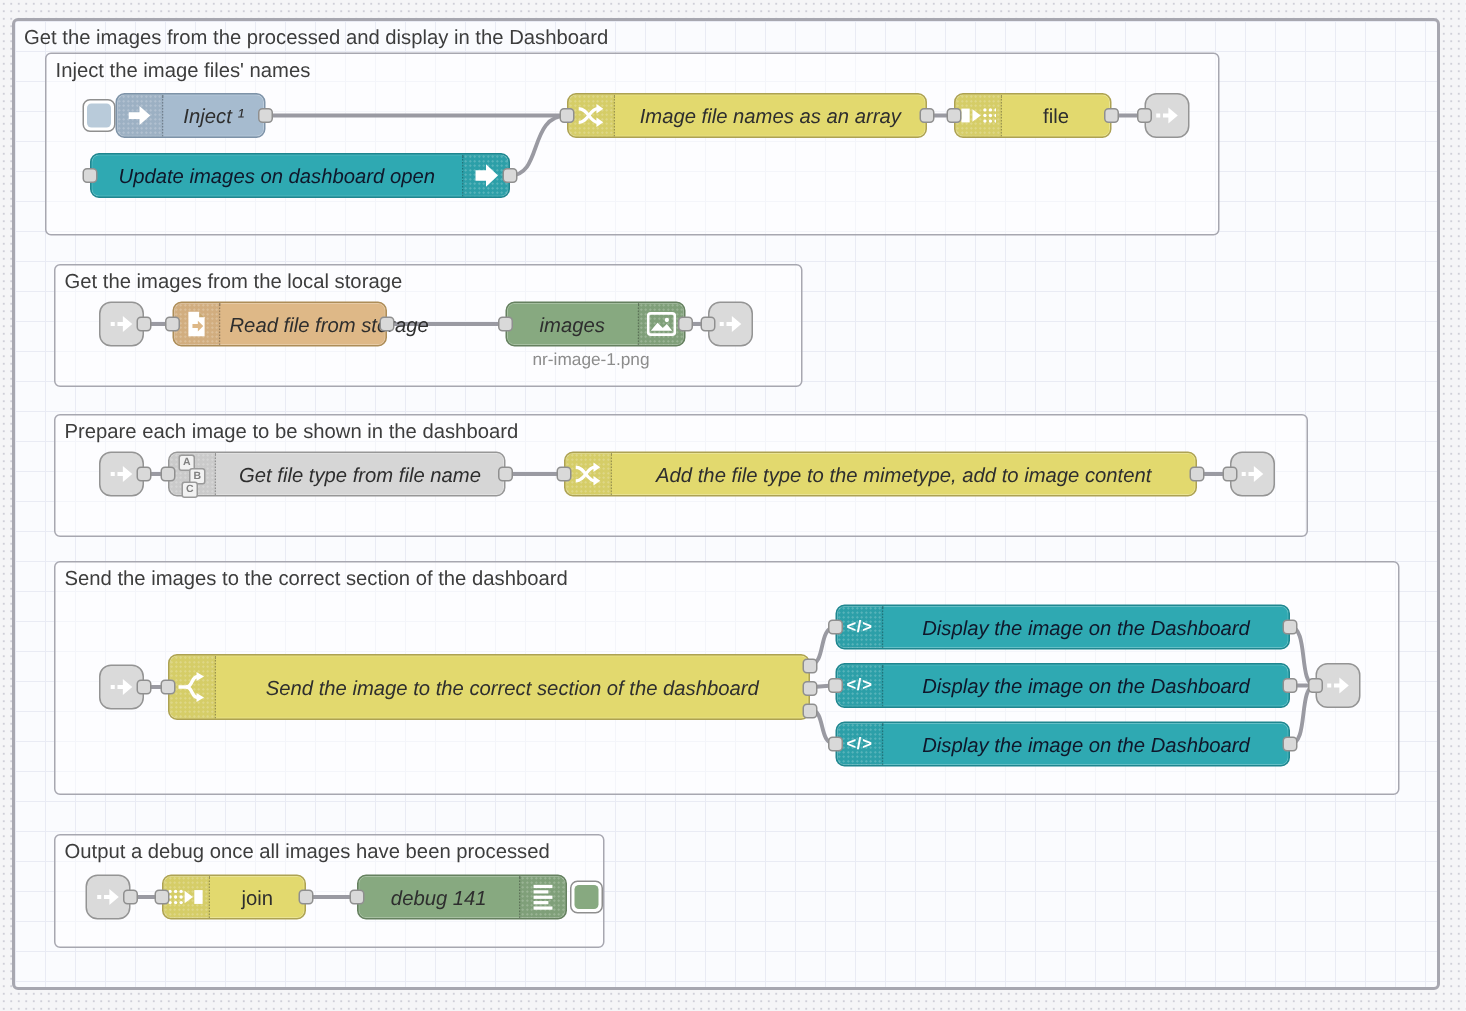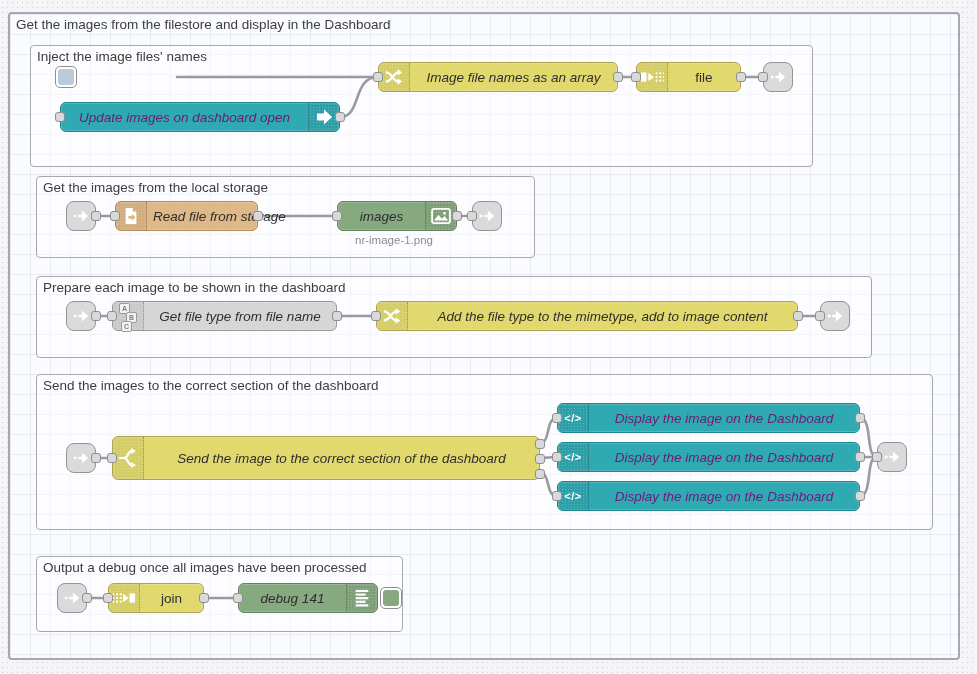--- a/index.html
+++ b/index.html
@@ -51,21 +51,21 @@
     width:30px;display:flex;align-items:center;justify-content:center;
     background:rgba(0,0,0,0.055);
     background-image:radial-gradient(rgba(255,255,255,0.22) 0.7px, transparent 0.8px);
     background-size:3px 3px;flex:0 0 30px;
   }
   .icon.left{border-right:1px dotted rgba(0,0,0,0.28);border-radius:5px 0 0 5px;}
   .icon.right{border-left:1px dotted rgba(0,0,0,0.28);border-radius:0 5px 5px 0;}
 
   .c-inject{background:#a6bbcf;border-color:#7e93a8;}
   .c-teal{background:#2fa9b2;border-color:#1f868f;}
-  .c-teal .label{color:#701a75;}
+  .c-teal .label{color:#0f172a;}
   .c-yellow{background:#e2d96e;border-color:#ada253;}
   .c-tan{background:#deb887;border-color:#ad8d58;}
   .c-green{background:#87a980;border-color:#65805f;}
   .c-gray{background:#d6d6d6;border-color:#979797;}
 
   .node-link{
     position:absolute;width:30px;height:30px;box-sizing:border-box;
     background:#dadada;border:1px solid #949494;border-radius:8px;
     display:flex;align-items:center;justify-content:center;z-index:4;
   }
@@ -100,24 +100,24 @@
     line-height:9px;text-align:center;font-style:normal;
   }
   .code-glyph{font-size:11px;font-weight:bold;color:#fff;font-style:normal;letter-spacing:0.5px;}
 </style>
 </head>
 <body>
 
 <div id="canvas">
 
   <div class="group group-outer" style="left:8px;top:12px;width:952px;height:648px;">
-    <div class="group-title">Get the images from the filestore and display in the Dashboard</div>
-  </div>
-
-  <div class="group group-inner" style="left:30px;top:45px;width:783px;height:122px;">
+    <div class="group-title">Get the images from the processed and display in the Dashboard</div>
+  </div>
+
+  <div class="group group-inner" style="left:30px;top:35px;width:783px;height:122px;">
     <div class="group-title">Inject the image files' names</div>
   </div>
 
   <div class="group group-inner" style="left:36px;top:176px;width:499px;height:82px;">
     <div class="group-title">Get the images from the local storage</div>
   </div>
 
   <div class="group group-inner" style="left:36px;top:276px;width:836px;height:82px;">
     <div class="group-title">Prepare each image to be shown in the dashboard</div>
   </div>
@@ -153,20 +153,29 @@
     <path d="M860 496 C873 496 865 457 877 457"></path>
 
     <path d="M87 598 L108 598"></path>
     <path d="M204 598 L238 598"></path>
   </svg>
 
   <div class="small-button btn-inject" style="left:55px;top:66px;">
       <div class="inner"></div>
     </div>
 
+  <div class="node c-inject italic" style="left:77px;top:62px;width:100px;">
+    <span class="icon left">
+      <svg width="18" height="18" viewBox="0 0 20 20">
+          <path d="M2 7.5 h8 V3 l8 7 -8 7 v-4.5 H2 z" fill="#fff"></path>
+        </svg>
+    </span>
+    <span class="label">Inject ¹</span>
+    <span class="port out"></span>
+  </div>
 
   <div class="node c-teal italic" style="left:60px;top:102px;width:280px;">
     <span class="port in"></span>
     <span class="label">Update images on dashboard open</span>
     <span class="icon right">
       <svg width="20" height="20" viewBox="0 0 20 20">
           <path d="M3 6.5 h7 V2.5 l8 7.5 -8 7.5 v-4 H3 z" fill="#fff"></path>
         </svg>
     </span>
     <span class="port out"></span>

